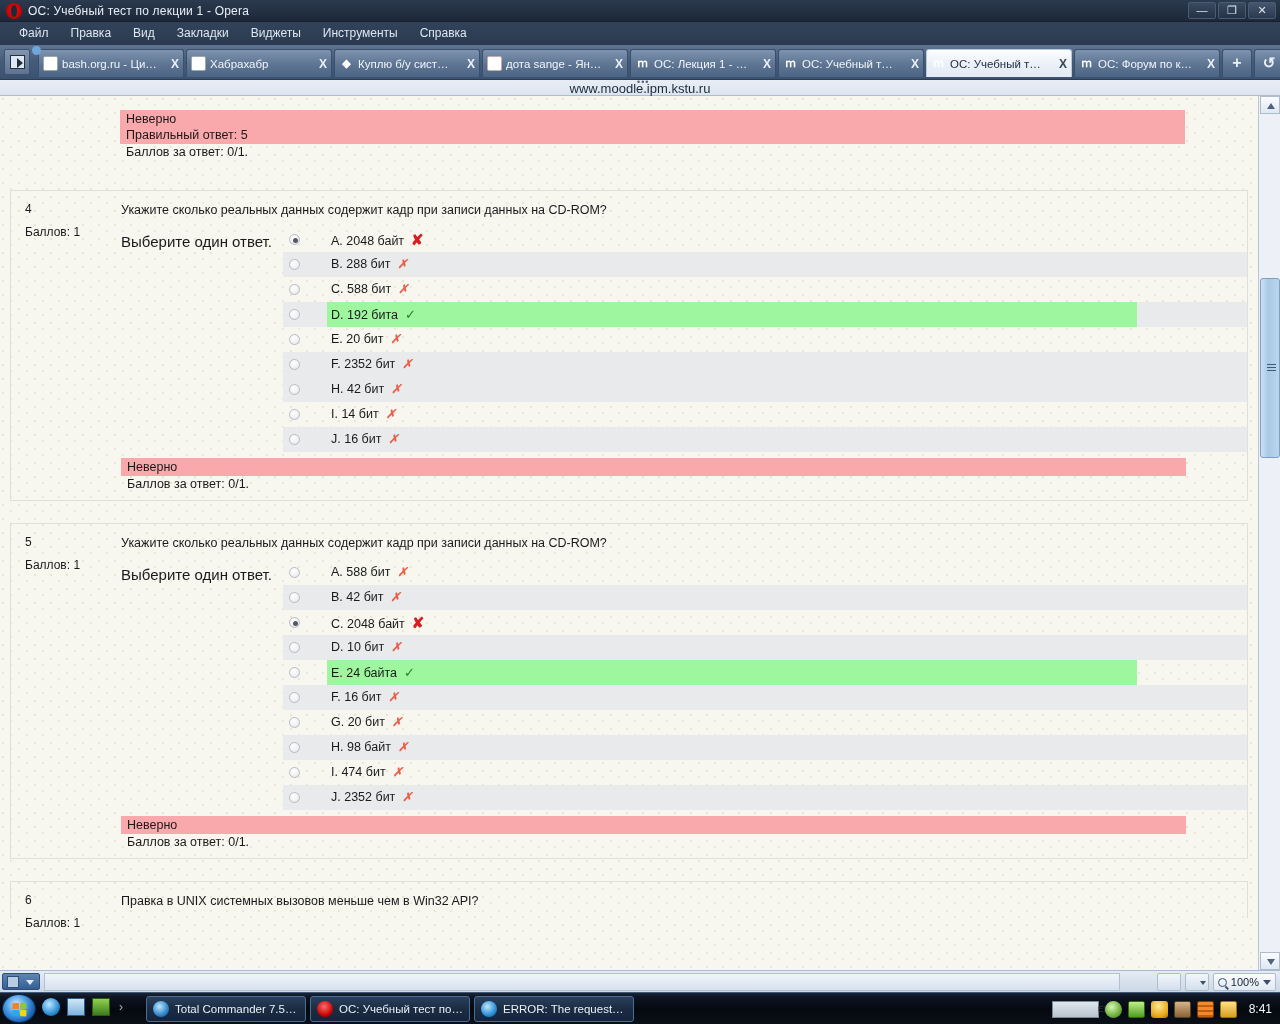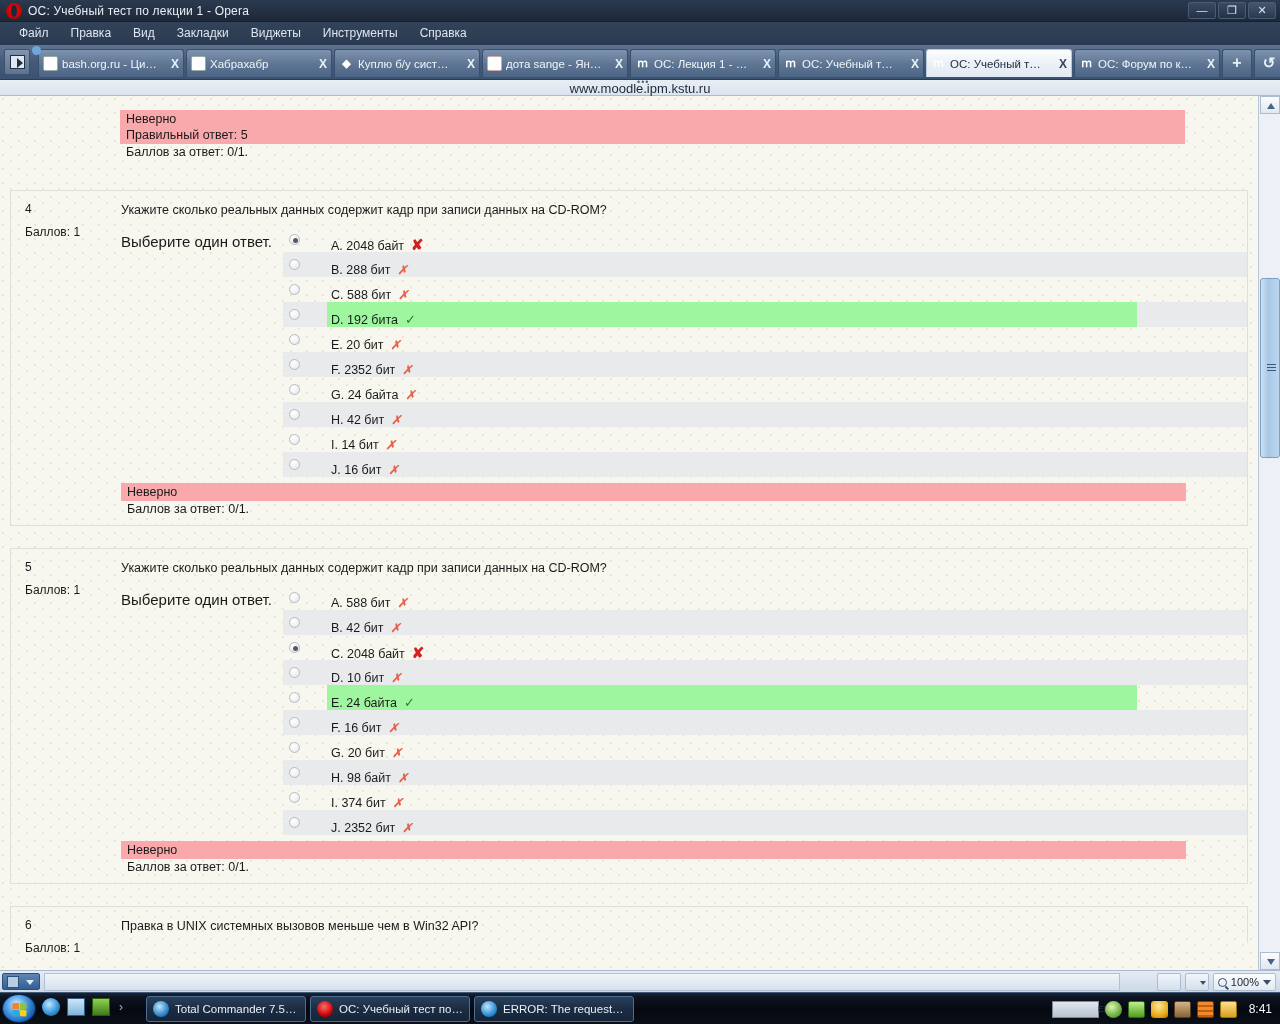--- a/index.html
+++ b/index.html
@@ -162,21 +162,21 @@
     position:absolute; left:6px; top:7px; width:11px; height:11px;
     border-radius:50%;
     border:1px solid #b8bcc2;
     background: radial-gradient(circle at 35% 30%, #ffffff 0%, #f0f1f3 60%, #dcdee2 100%);
   }
   .radio.checked:after{
     content:""; position:absolute; left:3px; top:3px; width:5px; height:5px;
     border-radius:50%; background:#555a61;
   }
   .alabel {
-    position:absolute; left:44px; top:0; height:25px; line-height:36px;
+    position:absolute; left:44px; top:0; height:25px; line-height:25px;
     font-size:12.5px; color:#1a1a1a; padding:0 4px;
   }
   .alabel.correct {
     background:#9ef79e; width:810px;
   }
   .mark { margin-left:7px; font-weight:bold; }
   .mark.wrong-big { color:#d32020; font-size:15px; }
   .mark.wrong-sm  { color:#e8604a; font-size:12px; font-style:italic; }
   .mark.ok        { color:#2a7d2a; font-size:13px; font-weight:normal; }
 
@@ -426,24 +426,20 @@
                     <span class="alabel correct"><span>D. 192 бита</span><span class="mark ok">✓</span></span>
                   </div>
                   <div class="arow">
                     <span class="radio"></span>
                     <span class="alabel"><span>E. 20 бит</span><span class="mark wrong-sm">✗</span></span>
                   </div>
                   <div class="arow shaded">
                     <span class="radio"></span>
                     <span class="alabel"><span>F. 2352 бит</span><span class="mark wrong-sm">✗</span></span>
                   </div>
-                  <div class="arow">
-                    <span class="radio"></span>
-                    <span class="alabel"><span>G. 24 байта</span><span class="mark wrong-sm">✗</span></span>
-                  </div>
                   <div class="arow shaded">
                     <span class="radio"></span>
                     <span class="alabel"><span>H. 42 бит</span><span class="mark wrong-sm">✗</span></span>
                   </div>
                   <div class="arow">
                     <span class="radio"></span>
                     <span class="alabel"><span>I. 14 бит</span><span class="mark wrong-sm">✗</span></span>
                   </div>
                   <div class="arow shaded">
                     <span class="radio"></span>
@@ -494,21 +490,21 @@
                   <div class="arow">
                     <span class="radio"></span>
                     <span class="alabel"><span>G. 20 бит</span><span class="mark wrong-sm">✗</span></span>
                   </div>
                   <div class="arow shaded">
                     <span class="radio"></span>
                     <span class="alabel"><span>H. 98 байт</span><span class="mark wrong-sm">✗</span></span>
                   </div>
                   <div class="arow">
                     <span class="radio"></span>
-                    <span class="alabel"><span>I. 374 бит</span><span class="mark wrong-sm">✗</span></span>
+                    <span class="alabel"><span>I. 474 бит</span><span class="mark wrong-sm">✗</span></span>
                   </div>
                   <div class="arow shaded">
                     <span class="radio"></span>
                     <span class="alabel"><span>J. 2352 бит</span><span class="mark wrong-sm">✗</span></span>
                   </div>
                 </div>
               </div>
             </div>
             <div class="feedback">
               <div class="fb-bar">Неверно</div>

